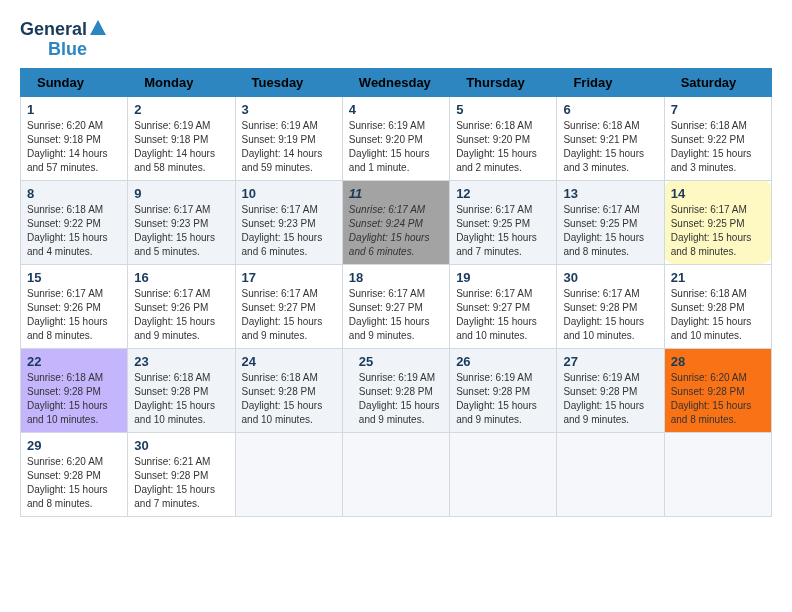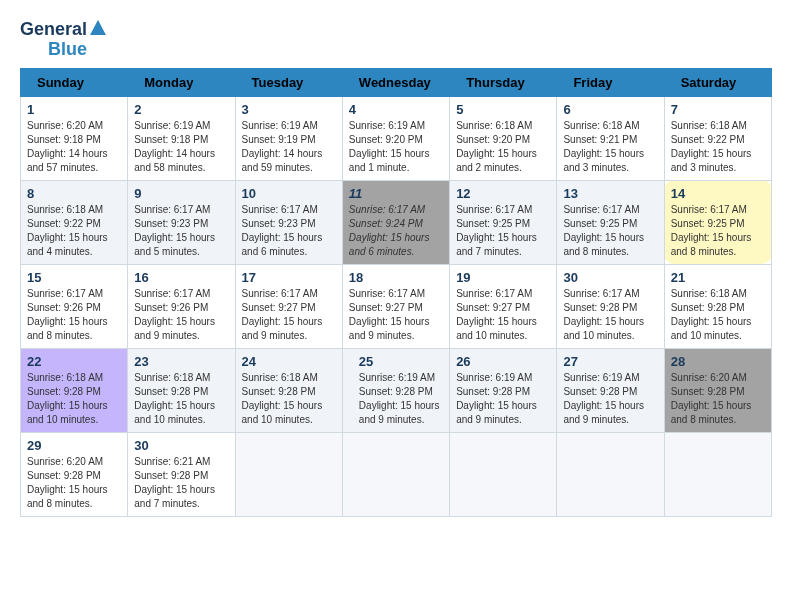--- a/index.html
+++ b/index.html
@@ -279,21 +279,21 @@
         <div class="day-info">Sunrise: 6:19 AM</div>
         <div class="day-info">Sunset: 9:28 PM</div>
         <div class="day-info">Daylight: 15 hours and 9 minutes.</div>
       </td>
         <td style="background: rgb(240, 244, 248);">
         <div class="day-num">27</div>
         <div class="day-info">Sunrise: 6:19 AM</div>
         <div class="day-info">Sunset: 9:28 PM</div>
         <div class="day-info">Daylight: 15 hours and 9 minutes.</div>
       </td>
-        <td style="background: #a3a3a3; margin-top: 32px;">
+        <td style="background: #f97316; margin-top: 32px;">
         <div class="day-num">28</div>
         <div class="day-info">Sunrise: 6:20 AM</div>
         <div class="day-info">Sunset: 9:28 PM</div>
         <div class="day-info">Daylight: 15 hours and 8 minutes.</div>
       </td>
       </tr>
       <tr>
         <td>
         <div class="day-num">29</div>
         <div class="day-info">Sunrise: 6:20 AM</div>

